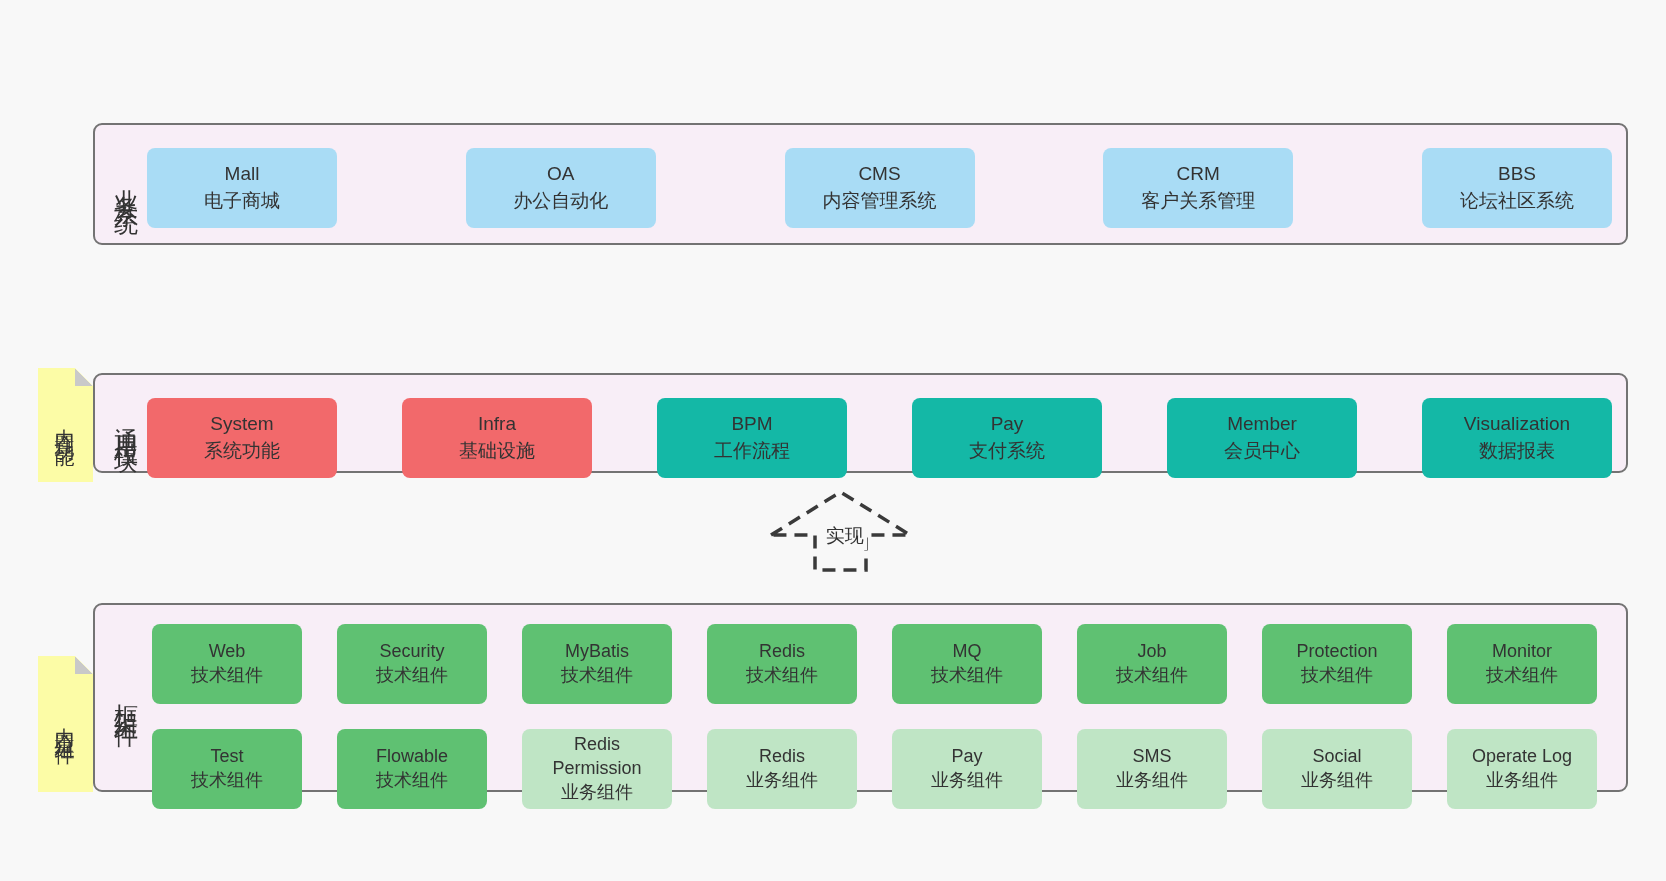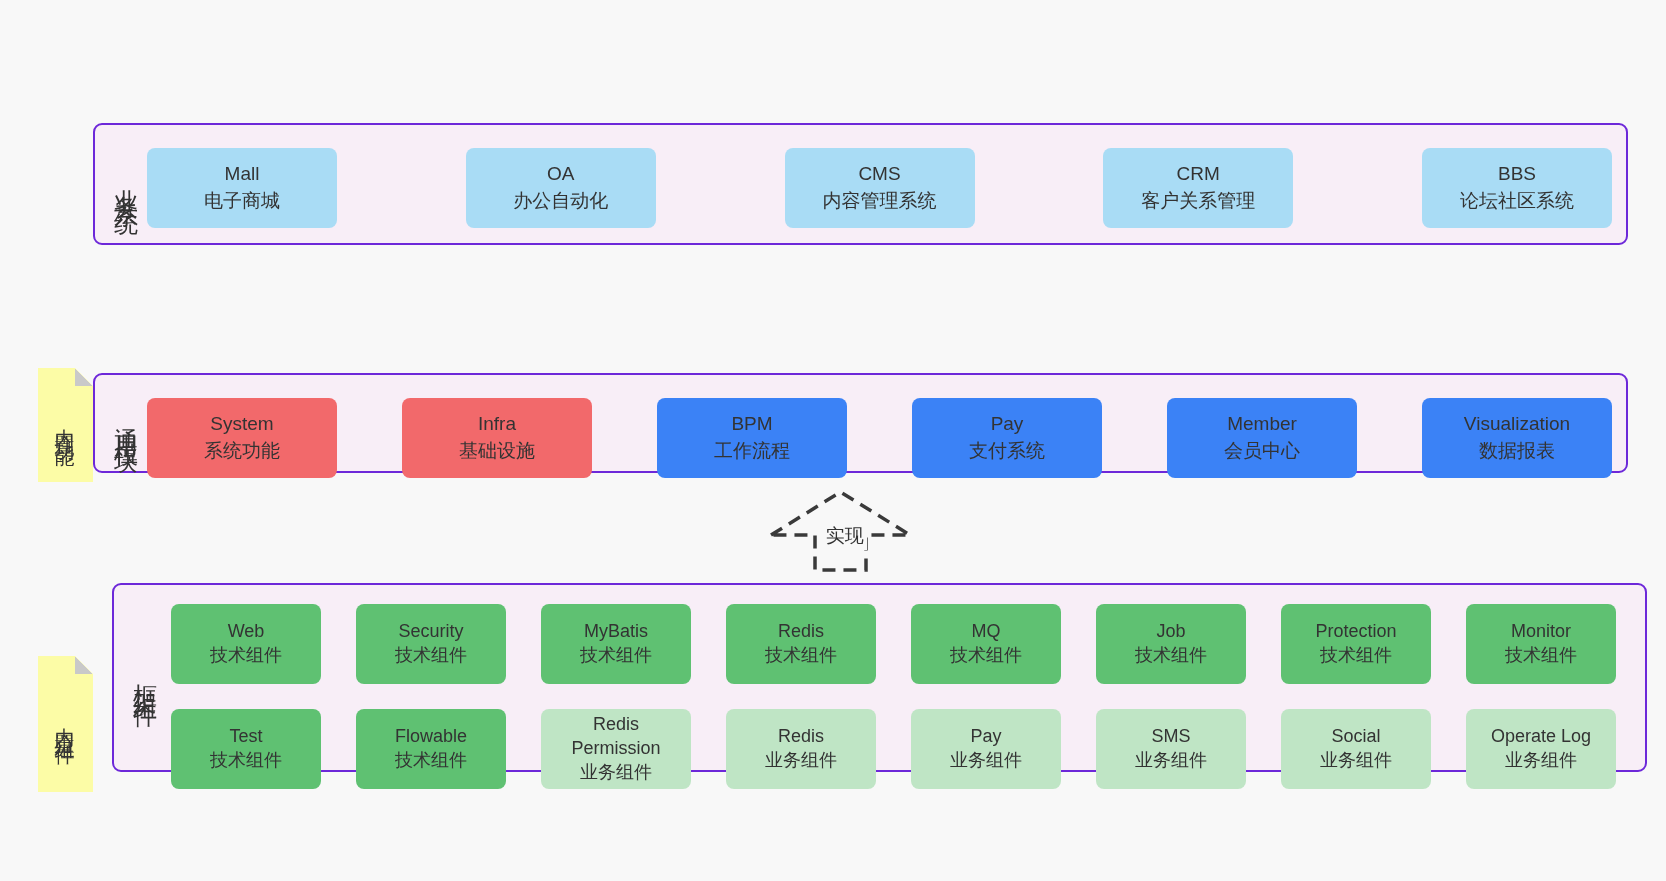--- a/index.html
+++ b/index.html
@@ -14,27 +14,27 @@
     background: #f8f8f8;
     overflow: hidden;
     color: #333;
   }
   
   .band {
     position: absolute;
     left: 93px;
     width: 1535px;
     background: #f8eef7;
-    border: 2px solid #6d28d9;
+    border: 2px solid #737373;
     border-radius: 9px;
     z-index: 2;
   }
   .band-1 { top: 123px; height: 122px; }
   .band-2 { top: 373px; height: 100px; }
-  .band-3 { top: 583px; height: 189px; margin-left: 19px; }
+  .band-3 { top: 603px; height: 189px; }
   .band-label {
     position: absolute;
     left: 15px;
     top: 50%;
     transform: translateY(-50%);
     writing-mode: vertical-rl;
     text-orientation: upright;
     font-size: 24px;
     letter-spacing: 7px;
     color: #333;
@@ -62,21 +62,21 @@
     justify-content: center;
     text-align: center;
     font-size: 19px;
     line-height: 1.4;
     color: #333;
     padding: 2px 6px;
   }
   .band-3 .box { width: 150px; font-size: 18px; line-height: 1.32; }
   .blue        { background: #a9dcf5; }
   .red         { background: #f2696b; }
-  .pink        { background: #3b82f6; }
+  .pink        { background: #14b8a6; }
   .green       { background: #5fc172; }
   .green-light { background: #bfe5c5; }
   
   .sticky {
     position: absolute;
     width: 55px;
     background: #fcfca6;
     z-index: 1;
     clip-path: polygon(0 0, calc(100% - 18px) 0, 100% 18px, 100% 100%, 0 100%);
     display: flex;

